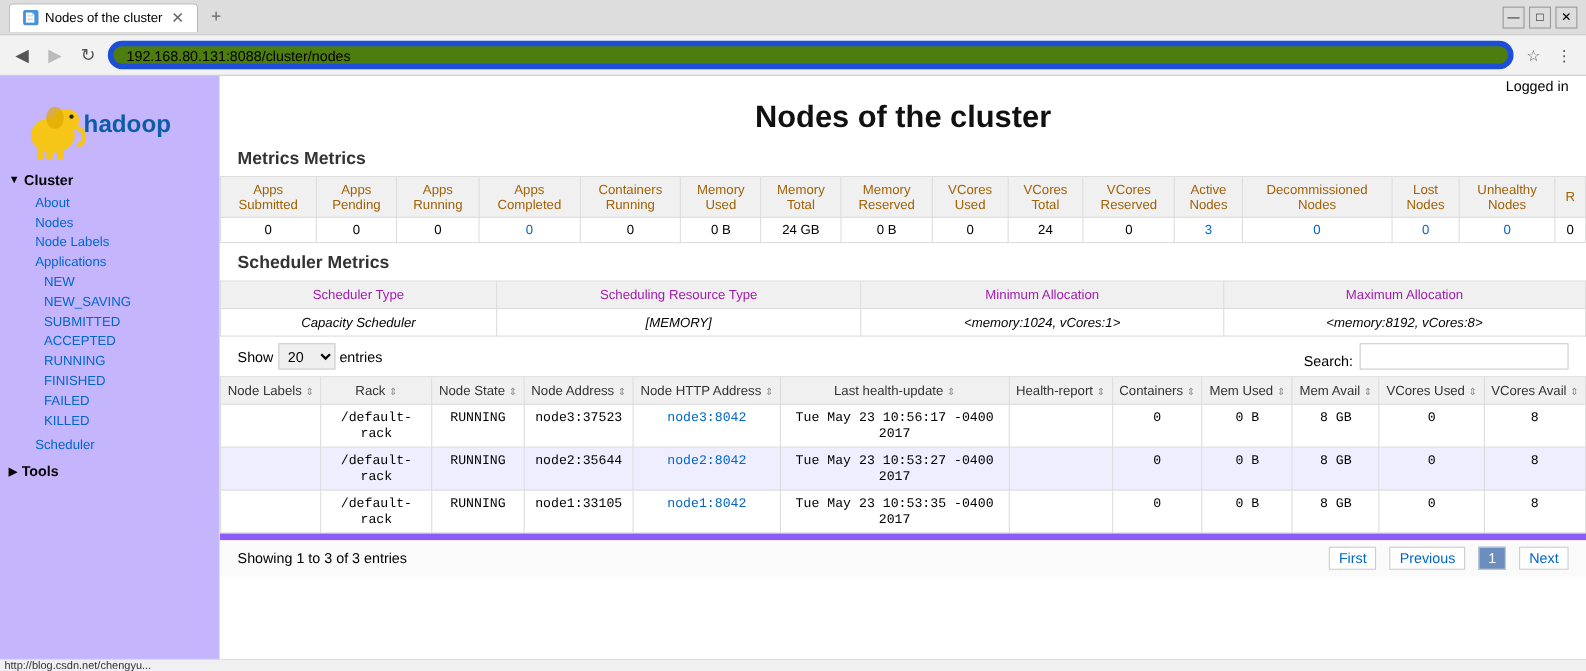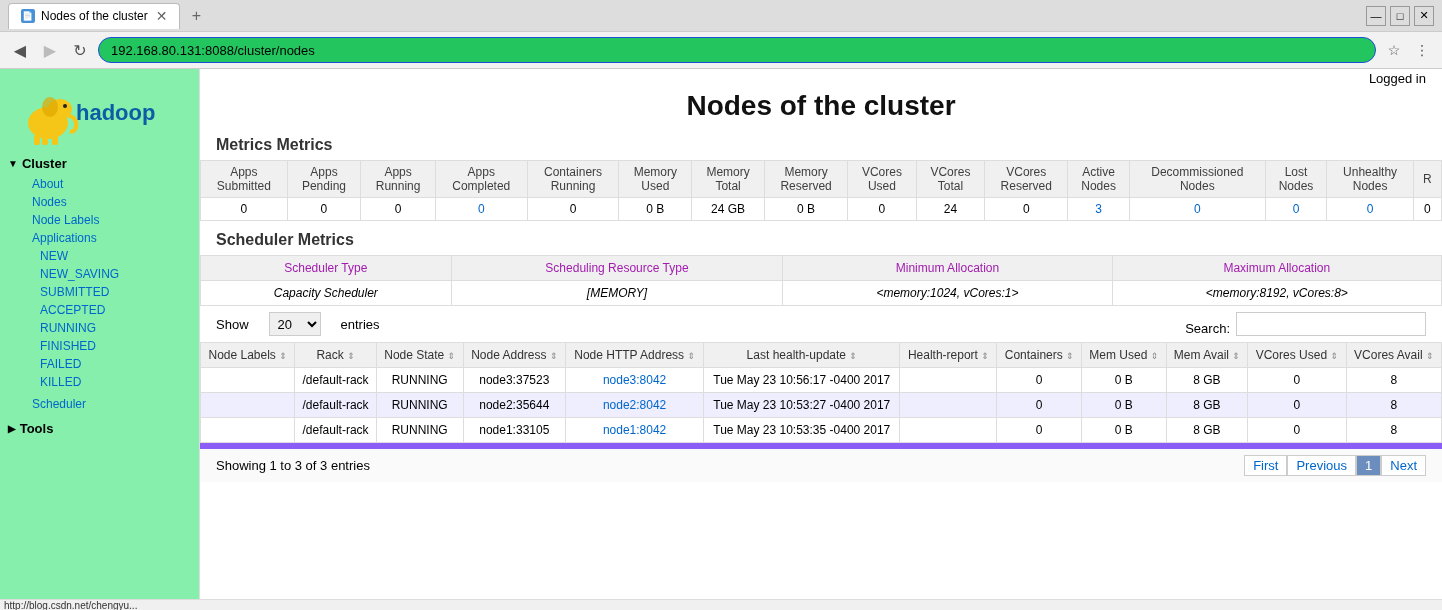--- a/index.html
+++ b/index.html
@@ -12,68 +12,68 @@
     .browser-tab { display: flex; align-items: center; background: #fff; border: 1px solid #bbb; border-bottom: none; padding: 4px 12px; font-size: 12px; height: 26px; border-radius: 4px 4px 0 0; max-width: 200px; }
     .browser-tab-icon { width: 14px; height: 14px; background: #4a90d9; border-radius: 2px; margin-right: 6px; display: inline-block; font-size: 9px; color: white; text-align: center; line-height: 14px; }
     .tab-close { margin-left: 8px; color: #666; font-size: 14px; cursor: pointer; }
     .new-tab-btn { width: 24px; height: 24px; background: none; border: none; font-size: 16px; cursor: pointer; color: #666; margin-left: 4px; }
     .window-controls { margin-left: auto; display: flex; gap: 4px; }
     .win-btn { width: 20px; height: 20px; border: 1px solid #999; background: #ddd; font-size: 11px; display: flex; align-items: center; justify-content: center; cursor: pointer; }
 
     .browser-toolbar { display: flex; align-items: center; padding: 4px 8px; gap: 6px; height: 36px; }
     .nav-btn { width: 24px; height: 24px; border: none; background: none; font-size: 16px; cursor: pointer; color: #555; display: flex; align-items: center; justify-content: center; }
     .nav-btn:disabled { color: #bbb; }
-    .address-bar { flex: 1; height: 26px; border: 1px solid #1d4ed8; border-radius: 13px; padding: 0 12px; font-size: 13px; background: #22c55e; }
+    .address-bar { flex: 1; height: 26px; border: 5px solid #1d4ed8; border-radius: 13px; padding: 0 12px; font-size: 13px; background: #4d7c0f; }
     .toolbar-icons { display: flex; gap: 4px; }
     .toolbar-icon-btn { width: 24px; height: 24px; border: none; background: none; cursor: pointer; color: #555; font-size: 14px; display: flex; align-items: center; justify-content: center; }
 
     
-    .sidebar { width: 200px; min-width: 200px; border-right: 1px solid #ddd; padding: 8px 0; overflow-y: auto; background: #86efac; }
+    .sidebar { width: 200px; min-width: 200px; border-right: 1px solid #ddd; padding: 8px 0; overflow-y: auto; background: #c4b5fd; }
     .sidebar-section { margin-bottom: 4px; }
     .sidebar-header { display: flex; align-items: center; padding: 4px 8px; font-weight: bold; font-size: 13px; cursor: pointer; }
     .sidebar-header .arrow { margin-right: 4px; font-size: 10px; }
     .sidebar-link { display: block; padding: 2px 16px; color: #0066cc; text-decoration: none; font-size: 13px; }
     .sidebar-sub { padding-left: 8px; }
     .sidebar-sub .sidebar-link { padding-left: 24px; font-size: 12px; }
 
     
     .main-content { flex: 1; overflow-y: auto; overflow-x: hidden; padding: 0; }
 
     
     .section-title { font-size: 16px; font-weight: bold; padding: 6px 16px; color: #333; }
 
     
     .metrics-table { width: 100%; border-collapse: collapse; font-size: 12px; }
-    .metrics-table th { background: #f0f0f0; border: 1px solid #ddd; padding: 4px 6px; text-align: center; font-weight: normal; color: #404040; white-space: nowrap; }
+    .metrics-table th { background: #f0f0f0; border: 1px solid #ddd; padding: 4px 6px; text-align: center; font-weight: normal; color: #a16207; white-space: nowrap; }
     .metrics-table td { border: 1px solid #ddd; padding: 4px 6px; text-align: center; }
     .metrics-table td a { color: #0066cc; text-decoration: none; }
 
     
     .scheduler-table { width: 100%; border-collapse: collapse; font-size: 12px; margin: 0; }
     .scheduler-table th { background: #f0f0f0; border: 1px solid #ddd; padding: 5px 8px; text-align: center; font-weight: normal; color: #a21caf; }
     .scheduler-table td { border: 1px solid #ddd; padding: 5px 8px; text-align: center; font-style: italic; }
 
     
     .table-controls { display: flex; align-items: center; justify-content: space-between; padding: 6px 16px; font-size: 13px; }
-    .show-entries { display: flex; align-items: center; gap: 20px; }
+    .show-entries { display: flex; align-items: center; gap: 4px; }
     .show-entries select { height: 24px; border: 1px solid #ccc; padding: 0 4px; font-size: 13px; }
     .search-area { display: flex; align-items: flex-end; gap: 6px; }
     .search-input { height: 24px; border: 1px solid #ccc; padding: 0 6px; font-size: 13px; }
 
     
     .data-table { width: 100%; border-collapse: collapse; font-size: 12px; }
     .data-table th { background: #f0f0f0; border: 1px solid #ddd; padding: 5px 6px; text-align: center; font-weight: normal; color: #333; white-space: nowrap; }
     .data-table th .sort-arrows { font-size: 9px; color: #888; }
-    .data-table td { border: 1px solid #ddd; padding: 5px 6px; text-align: center; vertical-align: top; }
+    .data-table td { border: 1px solid #ddd; padding: 5px 6px; text-align: center; vertical-align: top; font-family: Liberation Mono, monospace; }
     .data-table tr:nth-child(even) { background: #f5f5ff; }
     .data-table td a { color: #0066cc; text-decoration: none; }
 
     
     .pagination { display: flex; justify-content: space-between; align-items: center; padding: 6px 16px; border-top: 6px solid #8b5cf6; font-size: 13px; background: #fafafa; }
-    .pagination-btns { display: flex; gap: 0; }
+    .pagination-btns { display: flex; gap: 12px; }
     .page-btn { padding: 2px 8px; border: 1px solid #ccc; background: #fff; color: #0066cc; cursor: pointer; font-size: 13px; text-decoration: none; }
 
     
     .hadoop-logo { width: 160px; height: 60px; }
   </style>
 </head>
 <body>
 
 <div class="browser-chrome">
   <div class="browser-titlebar">

